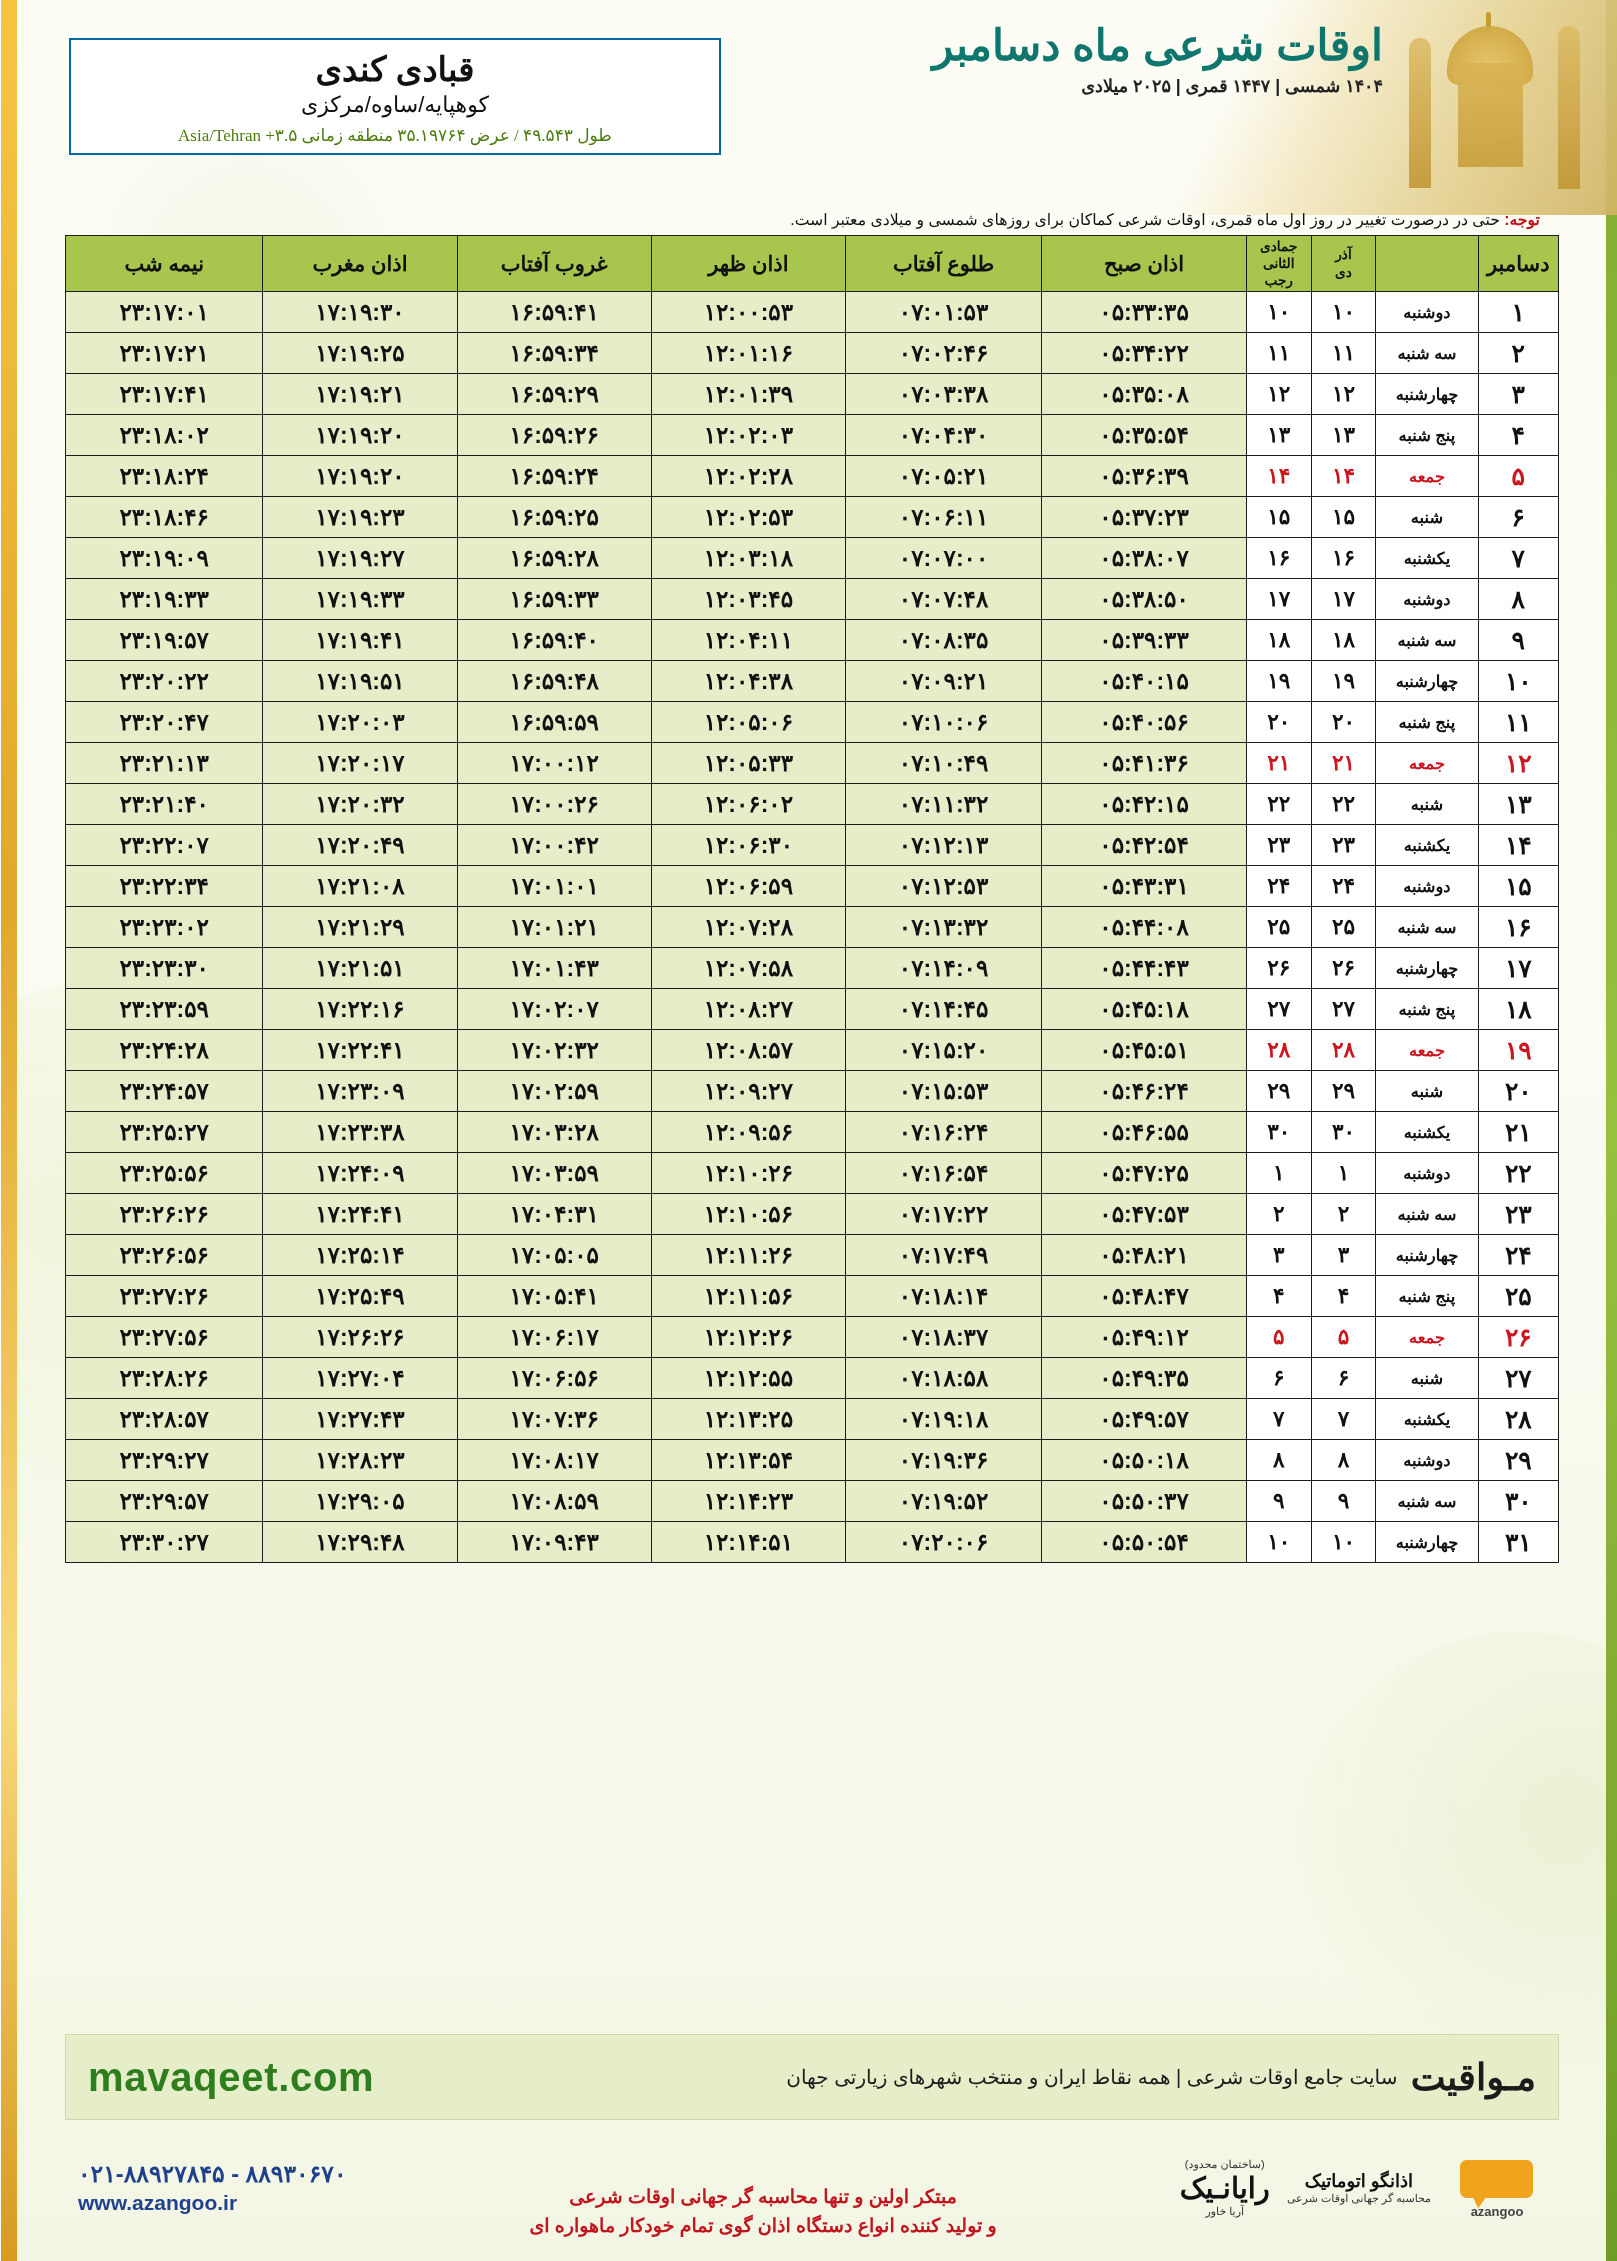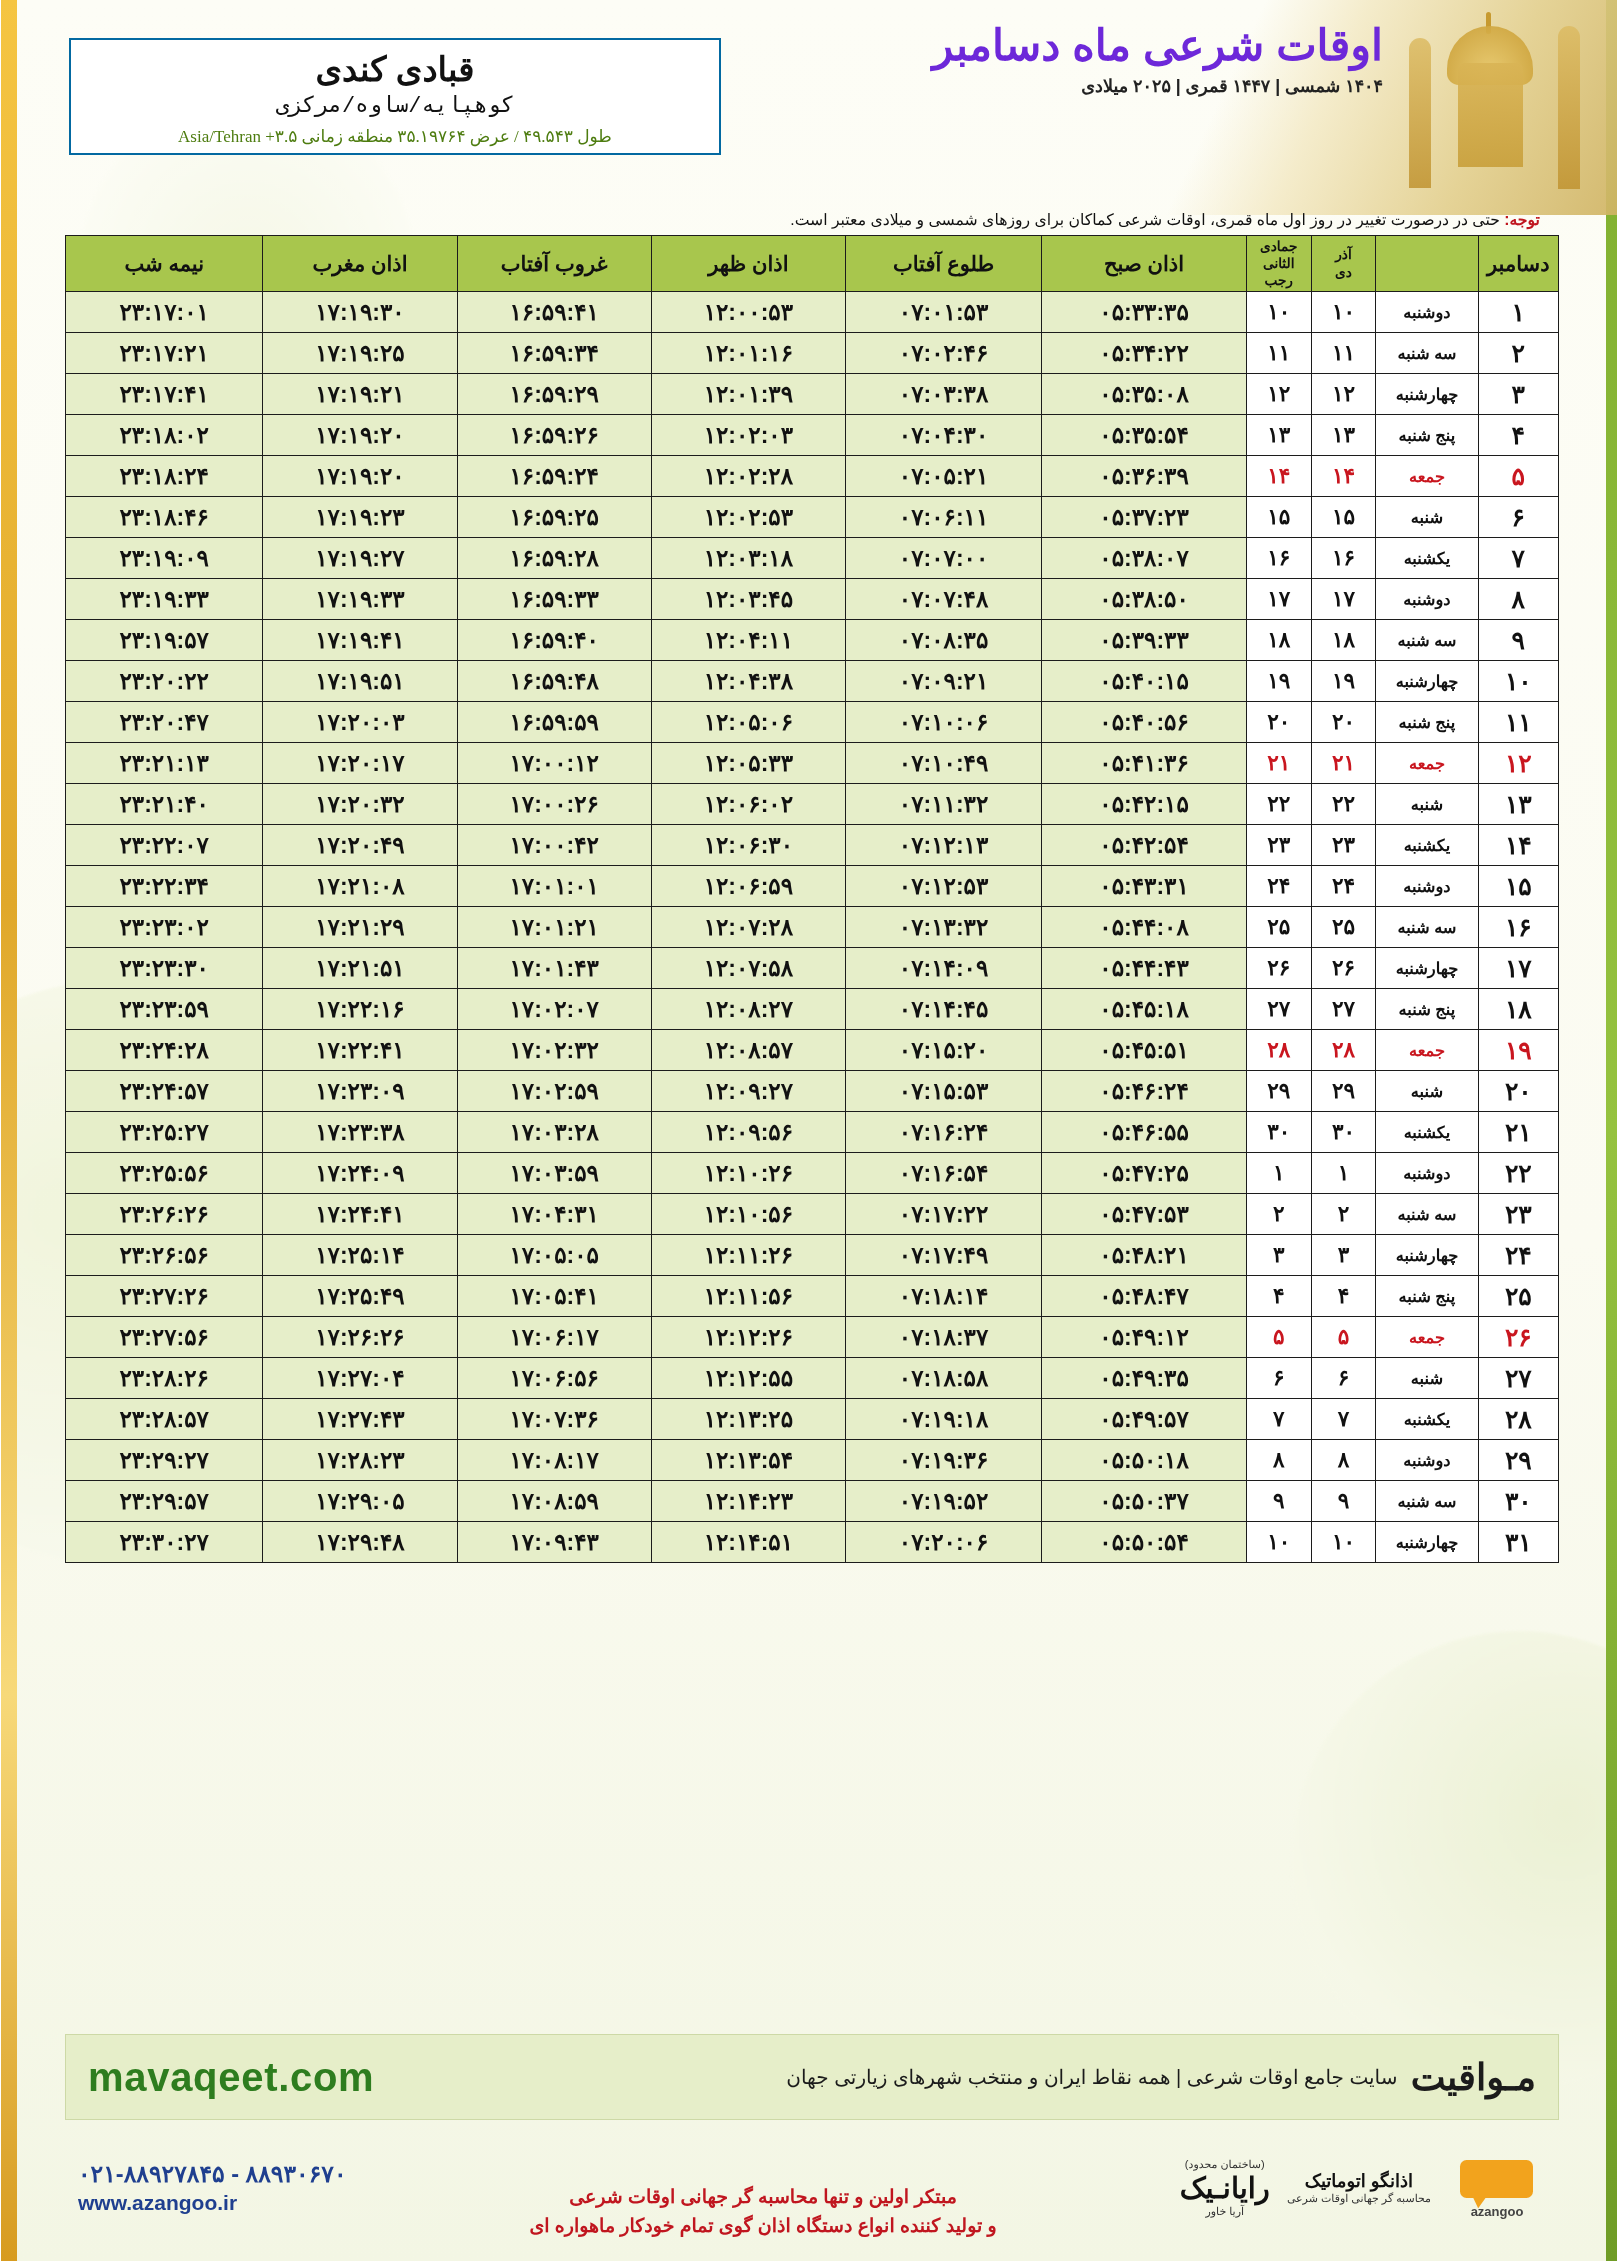--- a/index.html
+++ b/index.html
@@ -75,38 +75,38 @@
     border-radius: 11px 11px 0 0; opacity:.85;
   }
   .minaret.m1 { right:38px; }
   .minaret.m2 { right:187px; height:150px; top:38px; }
 
   .title-block {
     position:absolute; right:235px; top:22px; text-align:right;
     width:692px; direction:rtl;
   }
   .title-main {
-    font-size:43px; font-weight:bold; color:#6d28d9; line-height:1.08;
+    font-size:43px; font-weight:bold; color:#0f766e; line-height:1.08;
     letter-spacing:-0.7px;
   }
   .title-sub {
     font-size:21px; font-weight:bold; color:#b3222a; margin-top:6.5px;
   }
   .title-dates {
     font-size:17.6px; color:#222; margin-top:7.8px; font-weight:bold;
   }
 
   
   .city-box {
     position:absolute; left:69px; top:38px; width:652px; height:117px;
     border:2px solid #0369a1; background:#ffffff;
     text-align:center; direction:rtl; padding-top:11px;
   }
   .city-name { font-size:34px; font-weight:bold; color:#111; line-height:1.1; }
-  .city-sub  { font-size:22px; color:#111; margin-top:3.9px;font-family:Liberation Mono, monospace; }
+  .city-sub  { font-size:22px; color:#111; margin-top:3.9px; }
   .city-geo  { font-size:17px; color:#4d7c0f; margin-top:6.5px; direction:rtl;font-family:Liberation Serif, serif; }
 
   .note-line {
     position:absolute; right:78px; left:72px; top:210px;
     text-align:right; direction:rtl;
     font-size:15.7px; color:#111;
   }
   .note-line .warn { color:#c0161f; font-weight:bold; }
 
   

